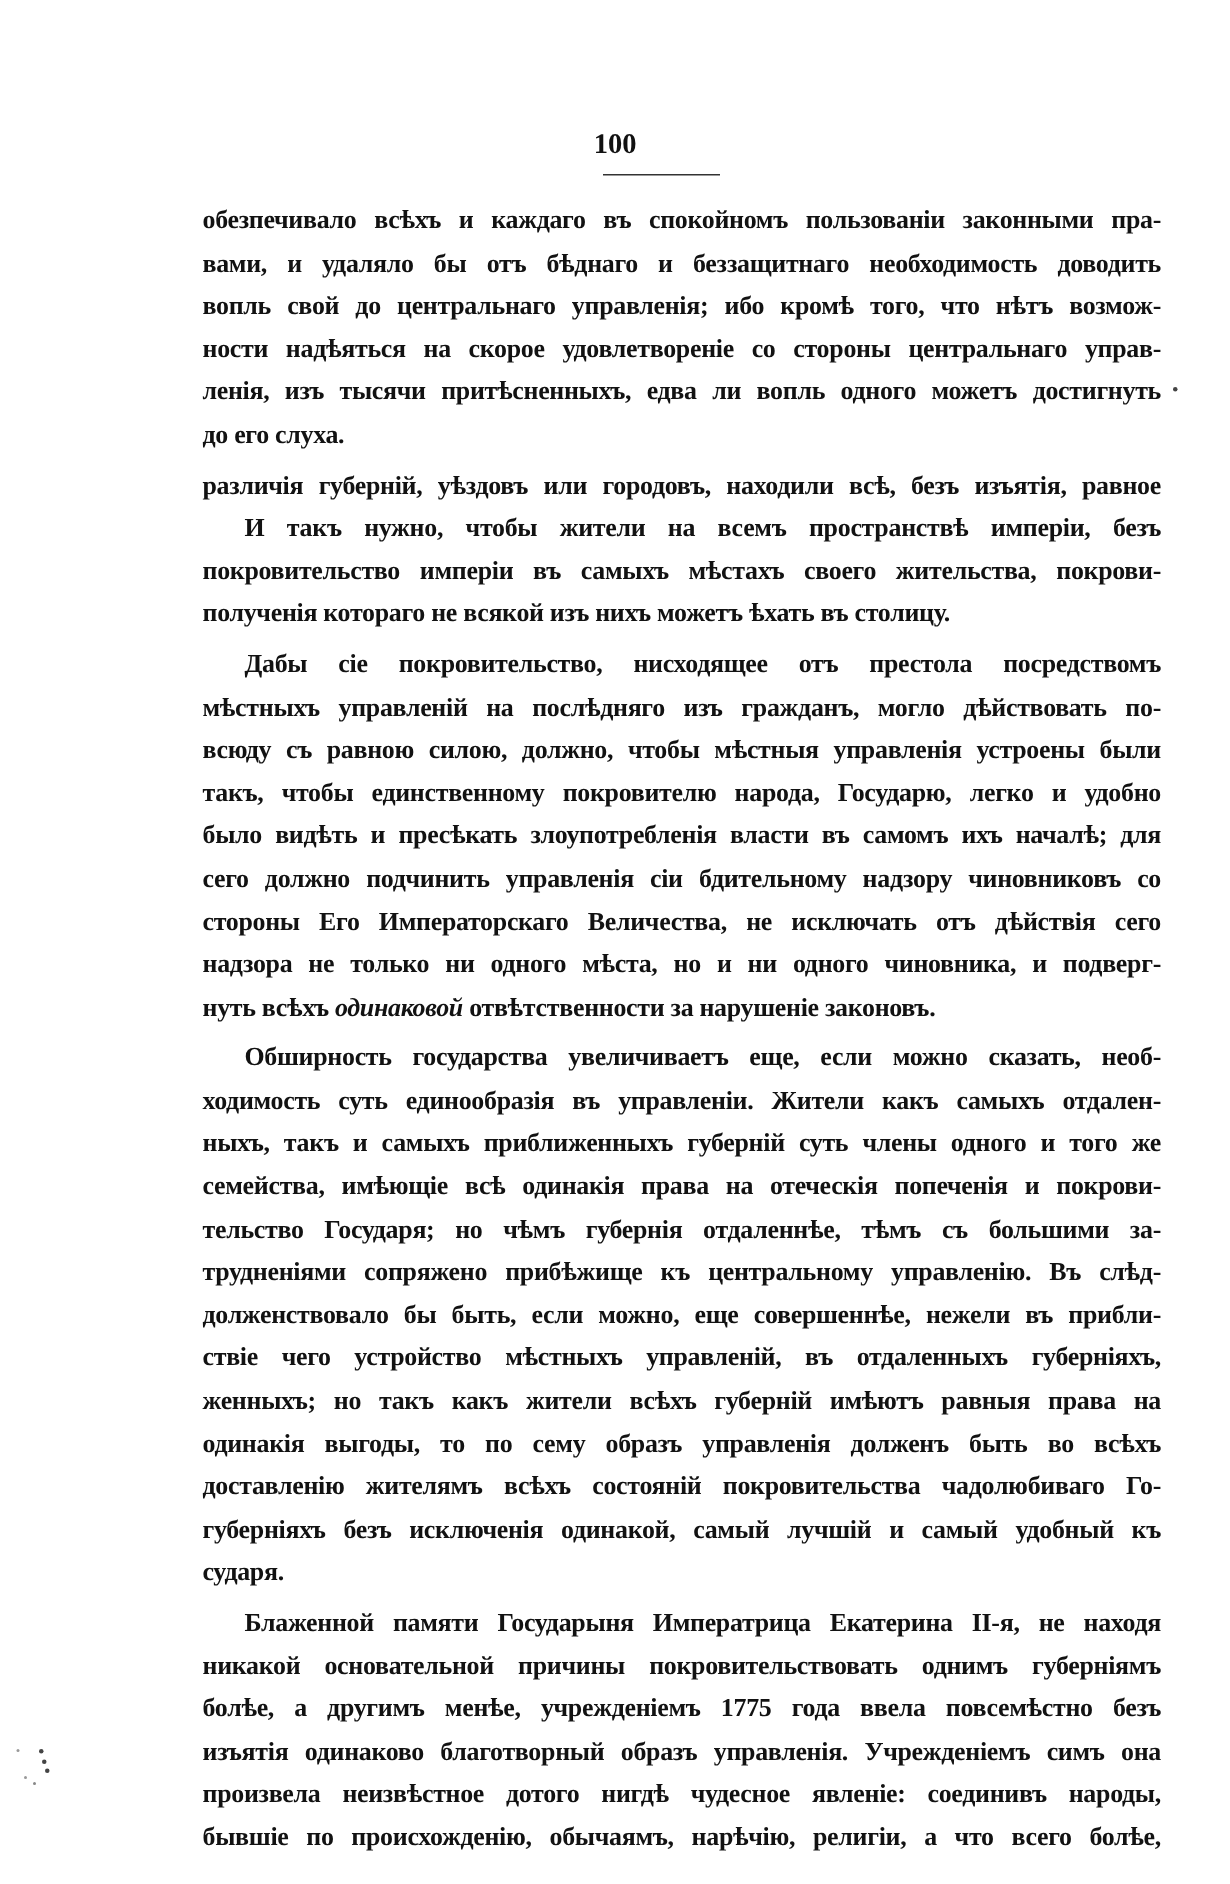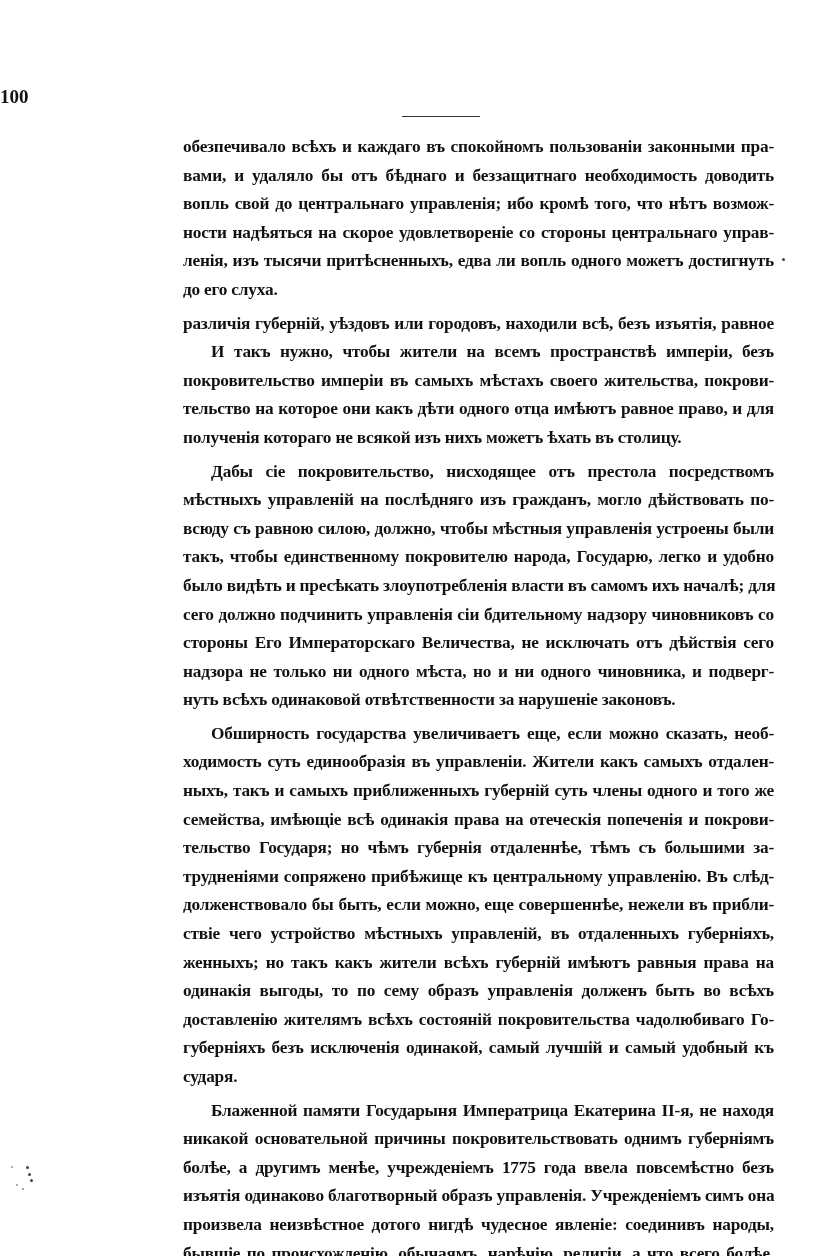--- a/index.html
+++ b/index.html
@@ -1,39 +1,39 @@
 <!DOCTYPE html>
 <html><head>
   <meta charset="utf-8">
   <style>
     html, body { margin: 0; padding: 0; background: #ffffff; }
     body { width: 820px; height: 1256px; position: relative; overflow: hidden; }
     .page { position: absolute; left: 0; top: 0; width: 820px; height: 1256px; background: #ffffff; }
     .page-number {
-      position: absolute; left: 0; width: 820px; top: 86px; 
+      position: absolute; left: 0; width: 820px; top: 86px; text-align: center;
       font-family: "Liberation Serif", serif; font-size: 19px; font-weight: bold; color: #111;
     }
     .page-number-rule {
       position: absolute; left: 402px; width: 78px; top: 116px; height: 0;
       border-top: 1.5px solid #333;
     }
     .body-text {
       position: absolute; left: 135px; top: 133px; width: 639px;
       font-family: "Liberation Serif", serif; font-size: 17.3px; color: #121212;
       line-height: 28.6px;
     }
     .line {
       display: block; height: 28.6px; white-space: nowrap;
       text-align: justify; text-align-last: justify;
-      font-weight: bold; letter-spacing: -0.2px; margin-left: 48px;
+      font-weight: bold; letter-spacing: -0.2px;
     }
     .line.last { text-align-last: left; }
     .line.indent { padding-left: 28px; }
     .para-gap { height: 5px; }
-    .italic { }
+    .italic { font-style: italic; }
     .speck { position: absolute; background: #444; border-radius: 50%; }
   </style>
 </head>
 <body>
 
 <div class="page">
   <div class="page-number">100</div>
   <div class="page-number-rule"></div>
 
   <div class="body-text">
@@ -45,21 +45,20 @@
       <span class="line">ности надѣяться на скорое удовлетвореніе со стороны центральнаго управ-</span>
       <span class="line">ленія, изъ тысячи притѣсненныхъ, едва ли вопль одного можетъ достигнуть</span>
       <span class="line last">до его слуха.</span>
     </div>
     <div class="para-gap"></div>
 
     <div>
       <span class="line">различія губерній, уѣздовъ или городовъ, находили всѣ, безъ изъятія, равное</span>
       <span class="line indent">И такъ нужно, чтобы жители на всемъ пространствѣ имперіи, безъ</span>
       <span class="line">покровительство имперіи въ самыхъ мѣстахъ своего жительства, покрови-</span>
-      <span class="line">тельство на которое они какъ дѣти одного отца имѣютъ равное право, и для</span>
       <span class="line last">полученія котораго не всякой изъ нихъ можетъ ѣхать въ столицу.</span>
     </div>
     <div class="para-gap"></div>
 
     <div>
       <span class="line indent">Дабы сіе покровительство, нисходящее отъ престола посредствомъ</span>
       <span class="line">мѣстныхъ управленій на послѣдняго изъ гражданъ, могло дѣйствовать по-</span>
       <span class="line">всюду съ равною силою, должно, чтобы мѣстныя управленія устроены были</span>
       <span class="line">такъ, чтобы единственному покровителю народа, Государю, легко и удобно</span>
       <span class="line">было видѣть и пресѣкать злоупотребленія власти въ самомъ ихъ началѣ; для</span>

